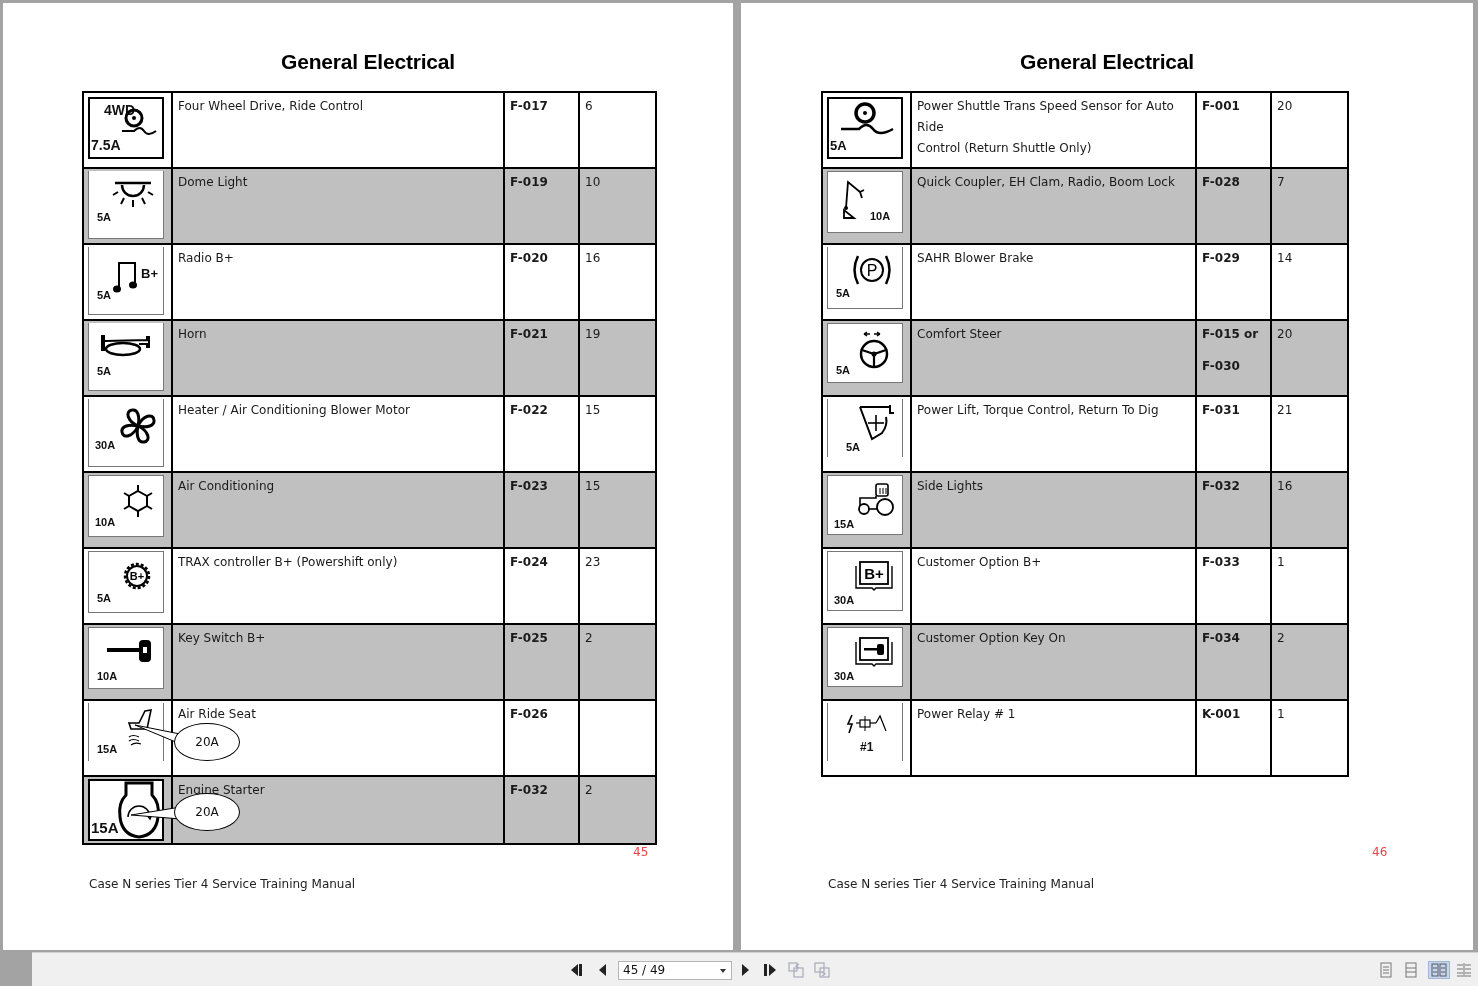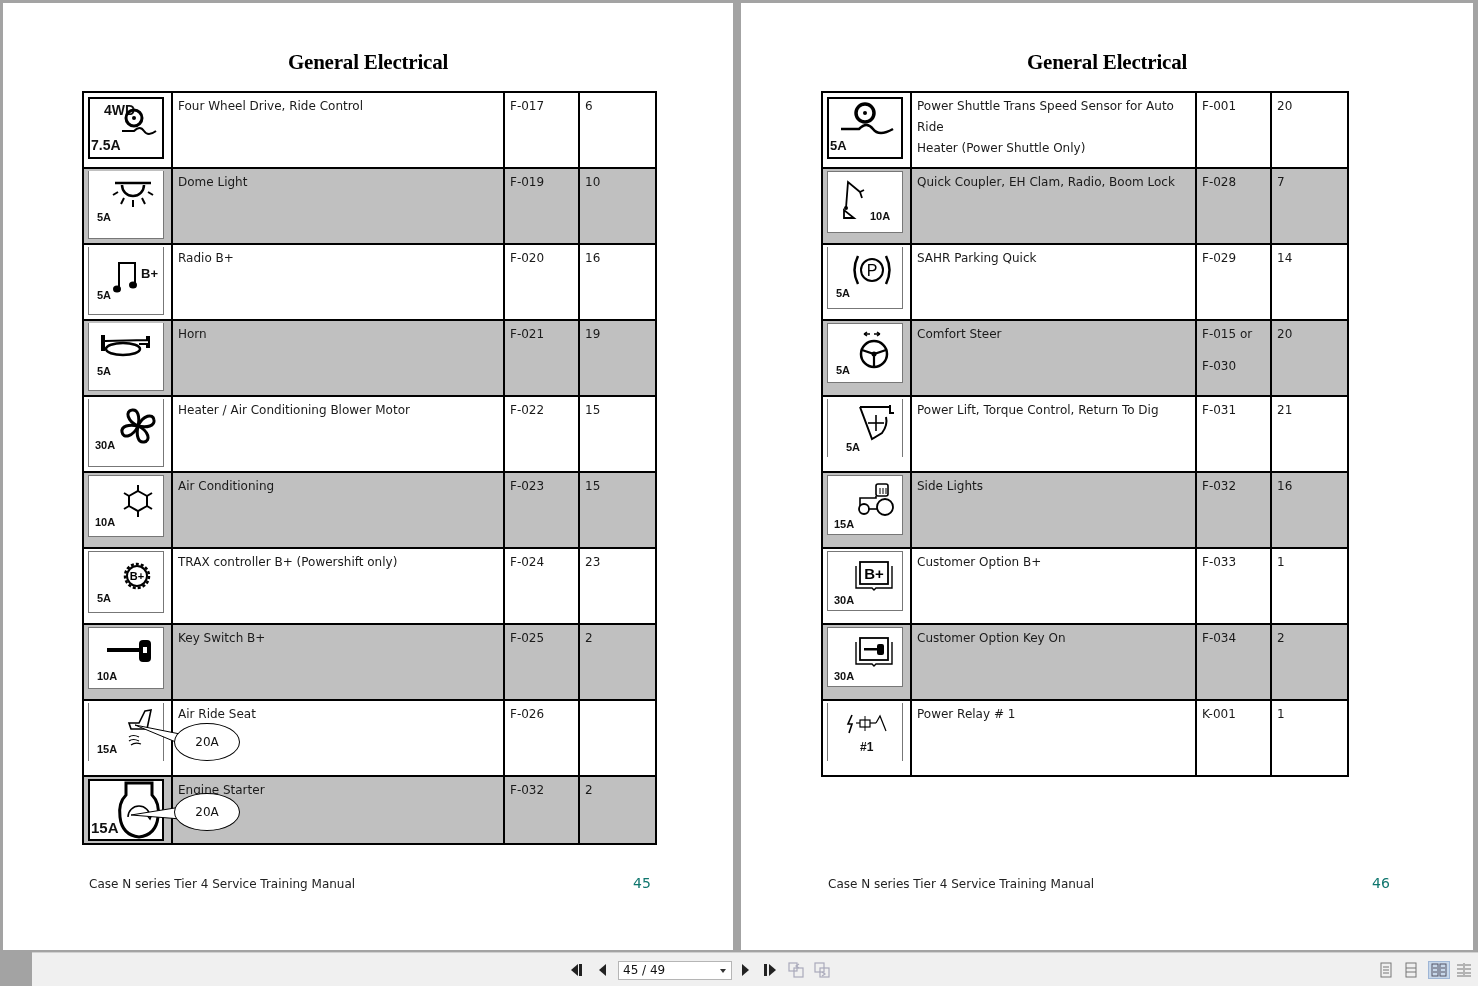--- a/index.html
+++ b/index.html
@@ -3,41 +3,41 @@
 <meta charset="utf-8">
 <style>
   * { box-sizing: border-box; margin: 0; padding: 0; }
   html, body { width: 1478px; height: 986px; overflow: hidden; }
   body { background: #a3a3a3; font-family: "DejaVu Sans", sans-serif; position: relative; }
   .viewer { position: absolute; left: 0; top: 0; width: 1478px; height: 952px; background: #a3a3a3; }
   .page { position: absolute; top: 3px; height: 947px; background: #ffffff; }
   .page.left { left: 3px; width: 730px; }
   .page.right { left: 741px; width: 732px; }
   .page-title { position: absolute; top: 47px; left: 0; width: 100%; text-align: center;
-    font-family: Liberation Serif, serif; font-weight: bold; font-size: 21px; color: #000; letter-spacing: -0.2px; }
+    font-family: Liberation Sans, sans-serif; font-weight: bold; font-size: 21px; color: #000; letter-spacing: -0.2px; }
   .fuse-table { position: absolute; top: 88px; border-collapse: collapse; font-family: "DejaVu Sans", sans-serif; }
   .page.left .fuse-table { left: 79px; }
   .page.right .fuse-table { left: 80px; }
   .fuse-table td { border: 2px solid #000; vertical-align: top; font-size: 12px; color: #1a1a1a; padding: 3px 5px; line-height: 21px; }
   .fuse-table tr { height: 76px; }
   .fuse-table tr.shaded td { background: #c0c0c0; }
   .fuse-table td.icon-cell { width: 89px; padding: 2px 4px; position: relative; }
   .page.left td.desc { width: 332px; }
   .page.right td.desc { width: 285px; }
-  .fuse-table td.fuse { width: 75px; }
+  .fuse-table td.fuse { width: 75px; font-weight: bold; }
   .fuse-table td.slot { width: 77px; }
   .icon-box { position: relative; width: 76px; height: 68px; background: #fff; border-left: 1px solid #777; border-right: 1px solid #777; border-bottom: 1px solid #777; }
   .icon-box.framed { border: 2px solid #000; }
   .icon-box .amp { position: absolute; font-family: "Liberation Sans", sans-serif; font-weight: bold; font-size: 11px; color: #111; }
   .icon-box.framed .amp { font-size: 14px; }
   .icon-box svg { position: absolute; }
   .callout { position: absolute; width: 66px; height: 38px; border: 1px solid #000; border-radius: 50%; background: #fff;
     font-size: 12px; text-align: center; line-height: 36px; color: #111; z-index: 3; }
   .callout-tail { position: absolute; z-index: 2; }
-  .page-number { position: absolute; font-size: 14px; color: #0f766e; margin-top: 30px; }
+  .page-number { position: absolute; font-size: 12px; color: #ef4444; }
   .footer-text { position: absolute; font-size: 12px; color: #222; }
   .toolbar { position: absolute; left: 0; top: 952px; width: 1478px; height: 34px; background: #f0f0f0; border-top: 1px solid #d0d0d0; margin-left: 32px; }
   .tb-btn { position: absolute; top: 8px; width: 18px; height: 18px; display: flex; align-items: center; justify-content: center; cursor: pointer; }
   .page-select { position: absolute; left: 586px; top: 8px; width: 114px; height: 19px; background: #fff; border: 1px solid #b5b5b5;
     font-size: 12px; padding-left: 4px; line-height: 17px; color: #111; }
   .page-select .caret { position: absolute; right: 5px; top: 7px; width: 0; height: 0; border-left: 3px solid transparent; border-right: 3px solid transparent; border-top: 4px solid #333; }
   .zoom-value { position: absolute; left: 1461px; top: 10px; font-size: 12px; color: #222; }
   .view-btn.active { background: #c7d7ea; border: 1px solid #9fb6d6; }
 </style>
 </head>
@@ -253,21 +253,21 @@
             <span class="amp" style="left:1px;bottom:1px;font-size:13px;">5A</span>
             <svg width="64" height="40" viewBox="0 0 64 40" style="left:6px;top:2px;">
               <circle cx="30" cy="12" r="9" fill="none" stroke="#000" stroke-width="3.5"></circle>
               <circle cx="30" cy="12" r="2" fill="#000"></circle>
               <path d="M6 28 H24 Q32 20 38 28 T58 28" fill="none" stroke="#000" stroke-width="2.5"></path>
             </svg>
           </div>
         </td>
         <td class="desc">
           <div>Power Shuttle Trans Speed Sensor for Auto Ride</div>
-          <div>Heater (Power Shuttle Only)</div>
+          <div>Control (Return Shuttle Only)</div>
         </td>
         <td class="fuse">F-001</td>
         <td class="slot">20</td>
       </tr>
 
       <tr class="shaded">
         <td class="icon-cell">
           <div class="icon-box" style="height:62px;border:1px solid #777;">
             <span class="amp" style="left:42px;top:34px;">10A</span>
             <svg width="34" height="44" viewBox="0 0 34 44" style="left:12px;top:6px;">
@@ -287,21 +287,21 @@
           <div class="icon-box" style="height:62px;border-top:none;">
             <span class="amp" style="left:8px;top:36px;">5A</span>
             <svg width="44" height="34" viewBox="0 0 44 34" style="left:22px;top:6px;">
               <path d="M8 3 Q1 17 8 31" fill="none" stroke="#000" stroke-width="2.5"></path>
               <path d="M36 3 Q43 17 36 31" fill="none" stroke="#000" stroke-width="2.5"></path>
               <circle cx="22" cy="17" r="11" fill="none" stroke="#000" stroke-width="2"></circle>
               <text x="22" y="23" font-family="Liberation Sans, sans-serif" font-size="16" text-anchor="middle" fill="#000">P</text>
             </svg>
           </div>
         </td>
-        <td class="desc">SAHR Parking Quick</td>
+        <td class="desc">SAHR Blower Brake</td>
         <td class="fuse">F-029</td>
         <td class="slot">14</td>
       </tr>
 
       <tr class="shaded">
         <td class="icon-cell">
           <div class="icon-box" style="height:60px;border:1px solid #777;">
             <span class="amp" style="left:8px;top:36px;">5A</span>
             <svg width="40" height="44" viewBox="0 0 40 44" style="left:30px;top:4px;">
               <path d="M6 6 L12 6 M16 6 L22 6 M6 6 L9 4 M6 6 L9 8 M22 6 L19 4 M22 6 L19 8" fill="none" stroke="#000" stroke-width="1.5"></path>

